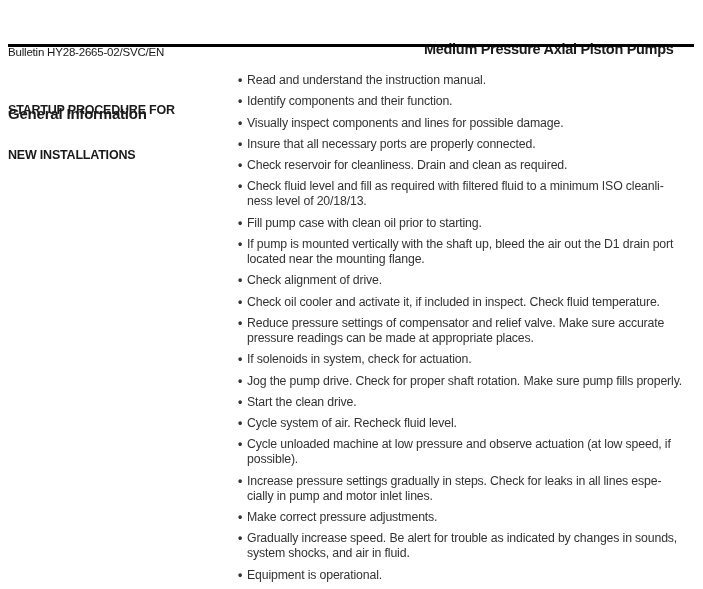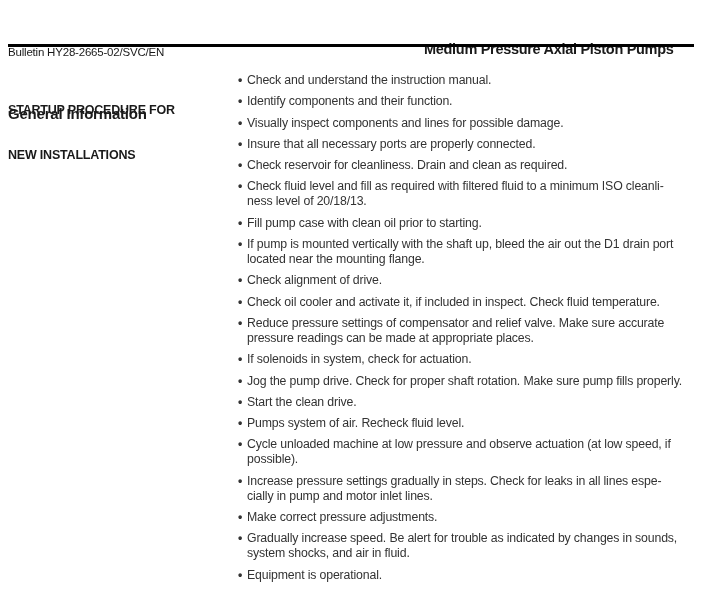--- a/index.html
+++ b/index.html
@@ -124,38 +124,38 @@
   </div>
 
   <div class="rule"></div>
 
   <div class="sidebar-heading">
     <div>STARTUP PROCEDURE FOR</div>
     <div>NEW INSTALLATIONS</div>
   </div>
 
   <ul class="procedure">
-      <li><span class="dot">•</span><span class="li-text">Check and understand the instruction manual.</span></li>
+      <li><span class="dot">•</span><span class="li-text">Read and understand the instruction manual.</span></li>
       <li><span class="dot">•</span><span class="li-text">Identify components and their function.</span></li>
       <li><span class="dot">•</span><span class="li-text">Visually inspect components and lines for possible damage.</span></li>
       <li><span class="dot">•</span><span class="li-text">Insure that all necessary ports are properly connected.</span></li>
       <li><span class="dot">•</span><span class="li-text">Check reservoir for cleanliness. Drain and clean as required.</span></li>
       <li><span class="dot">•</span><span class="li-text">Check fluid level and fill as required with filtered fluid to a minimum ISO cleanli-
 ness level of 20/18/13.</span></li>
       <li><span class="dot">•</span><span class="li-text">Fill pump case with clean oil prior to starting.</span></li>
       <li><span class="dot">•</span><span class="li-text">If pump is mounted vertically with the shaft up, bleed the air out the D1 drain port
 located near the mounting flange.</span></li>
       <li><span class="dot">•</span><span class="li-text">Check alignment of drive.</span></li>
       <li><span class="dot">•</span><span class="li-text">Check oil cooler and activate it, if included in inspect. Check fluid temperature.</span></li>
       <li><span class="dot">•</span><span class="li-text">Reduce pressure settings of compensator and relief valve. Make sure accurate
 pressure readings can be made at appropriate places.</span></li>
       <li><span class="dot">•</span><span class="li-text">If solenoids in system, check for actuation.</span></li>
       <li><span class="dot">•</span><span class="li-text">Jog the pump drive. Check for proper shaft rotation. Make sure pump fills properly.</span></li>
       <li><span class="dot">•</span><span class="li-text">Start the clean drive.</span></li>
-      <li><span class="dot">•</span><span class="li-text">Pumps system of air. Recheck fluid level.</span></li>
+      <li><span class="dot">•</span><span class="li-text">Cycle system of air. Recheck fluid level.</span></li>
       <li><span class="dot">•</span><span class="li-text">Cycle unloaded machine at low pressure and observe actuation (at low speed, if
 possible).</span></li>
       <li><span class="dot">•</span><span class="li-text">Increase pressure settings gradually in steps. Check for leaks in all lines espe-
 cially in pump and motor inlet lines.</span></li>
       <li><span class="dot">•</span><span class="li-text">Make correct pressure adjustments.</span></li>
       <li><span class="dot">•</span><span class="li-text">Gradually increase speed. Be alert for trouble as indicated by changes in sounds,
 system shocks, and air in fluid.</span></li>
       <li><span class="dot">•</span><span class="li-text">Equipment is operational.</span></li>
     </ul>
 

